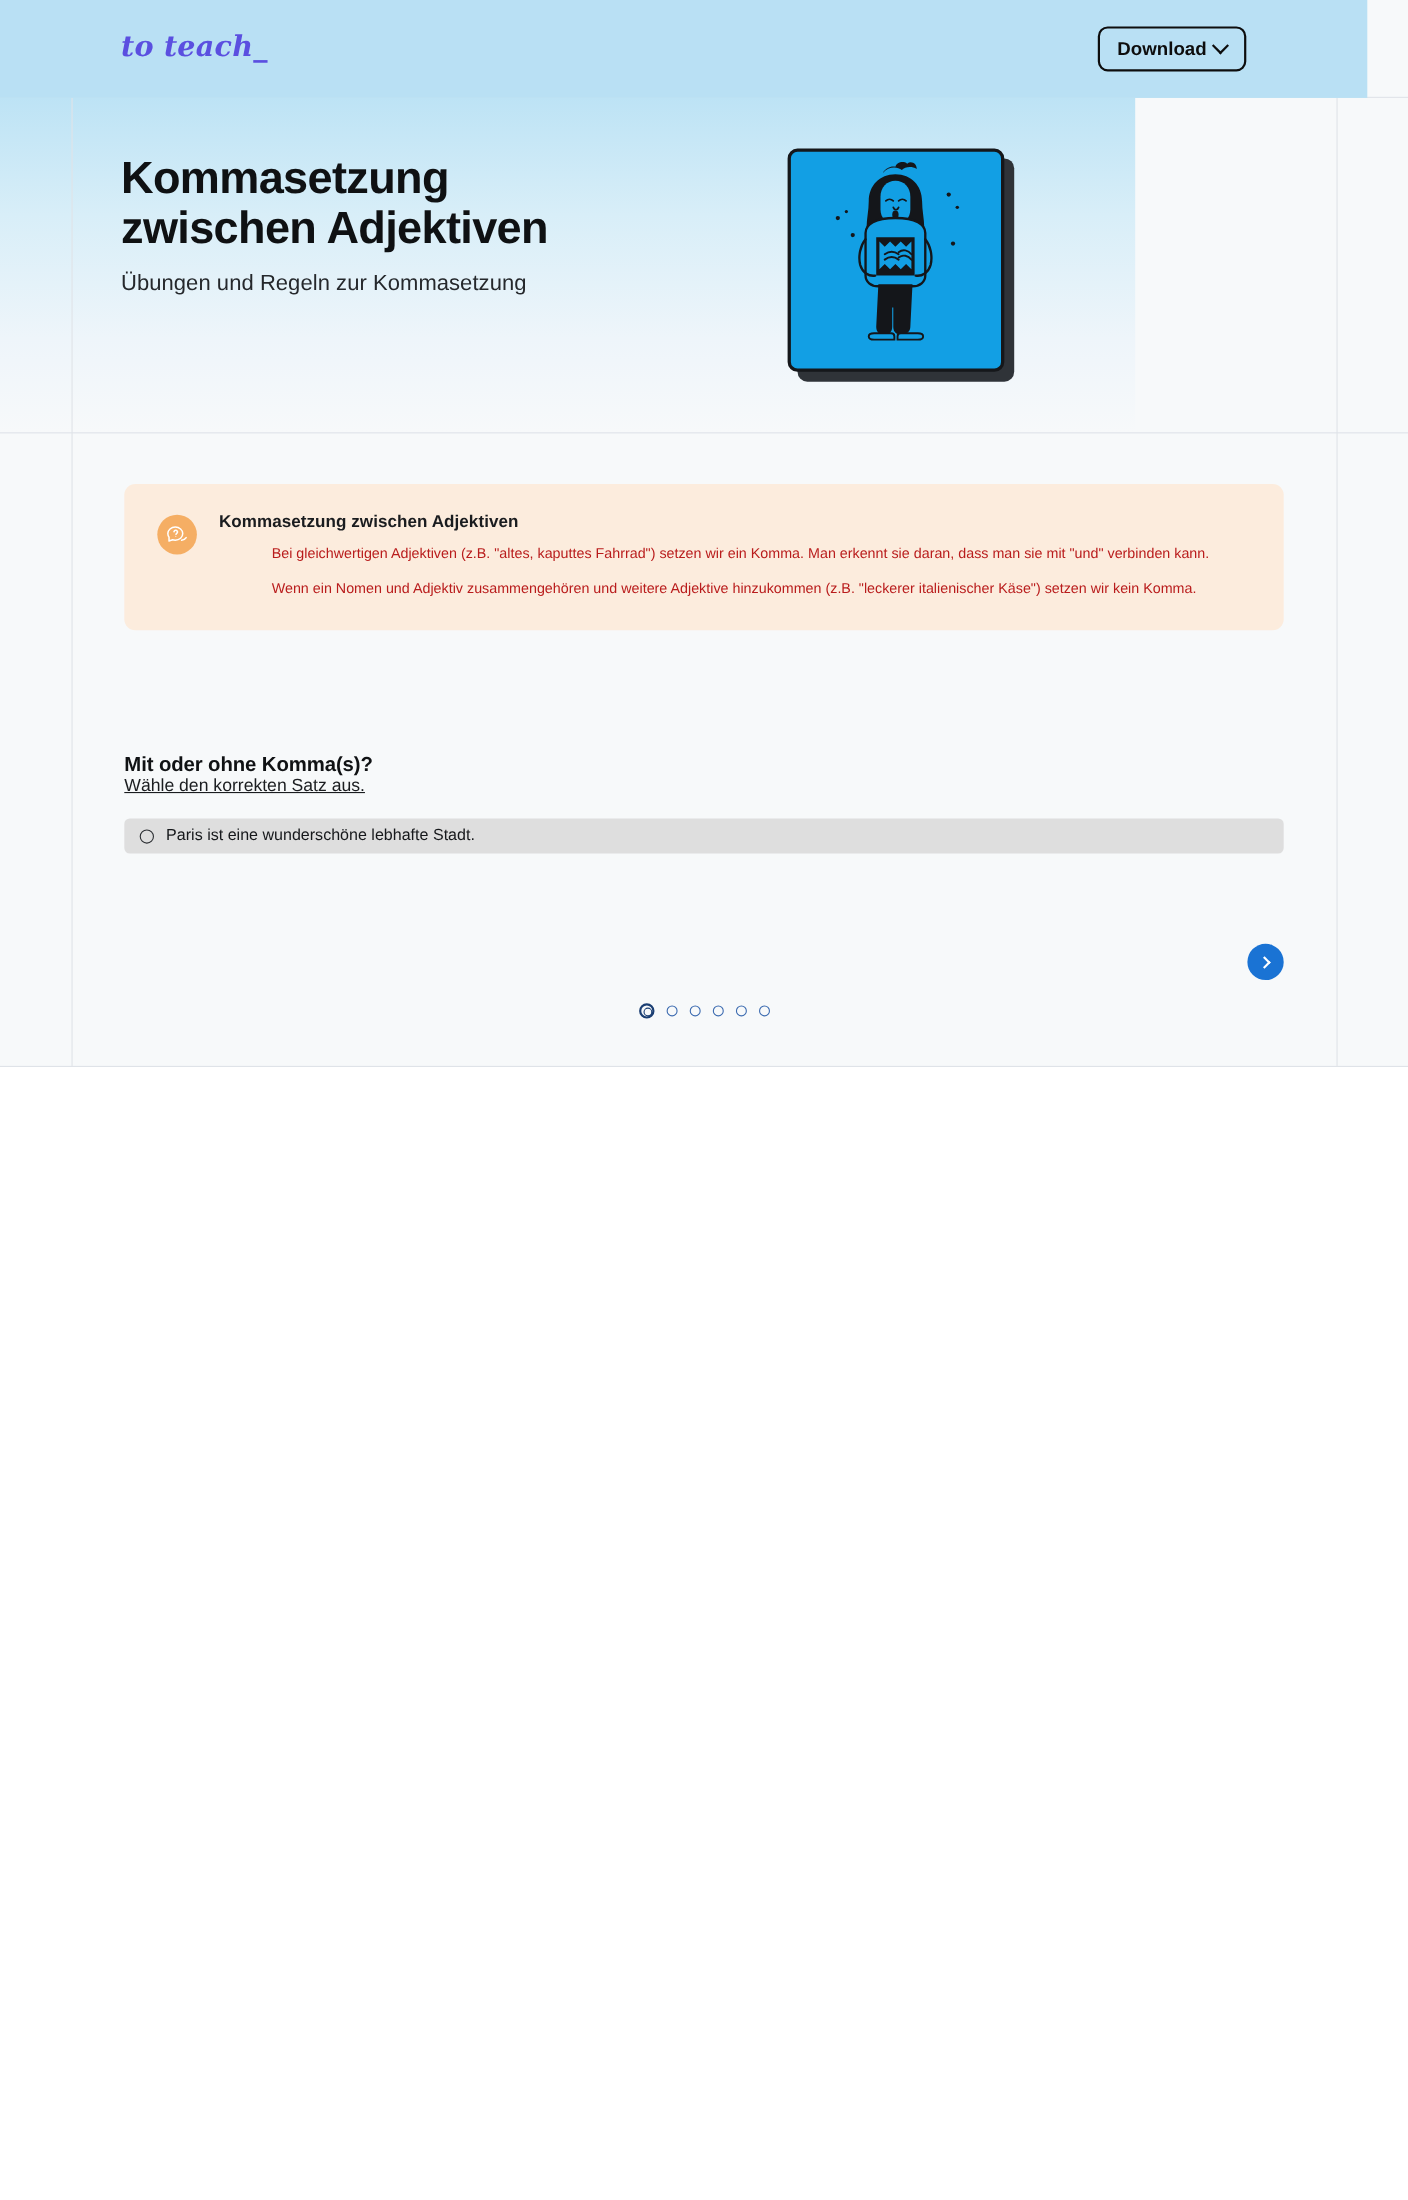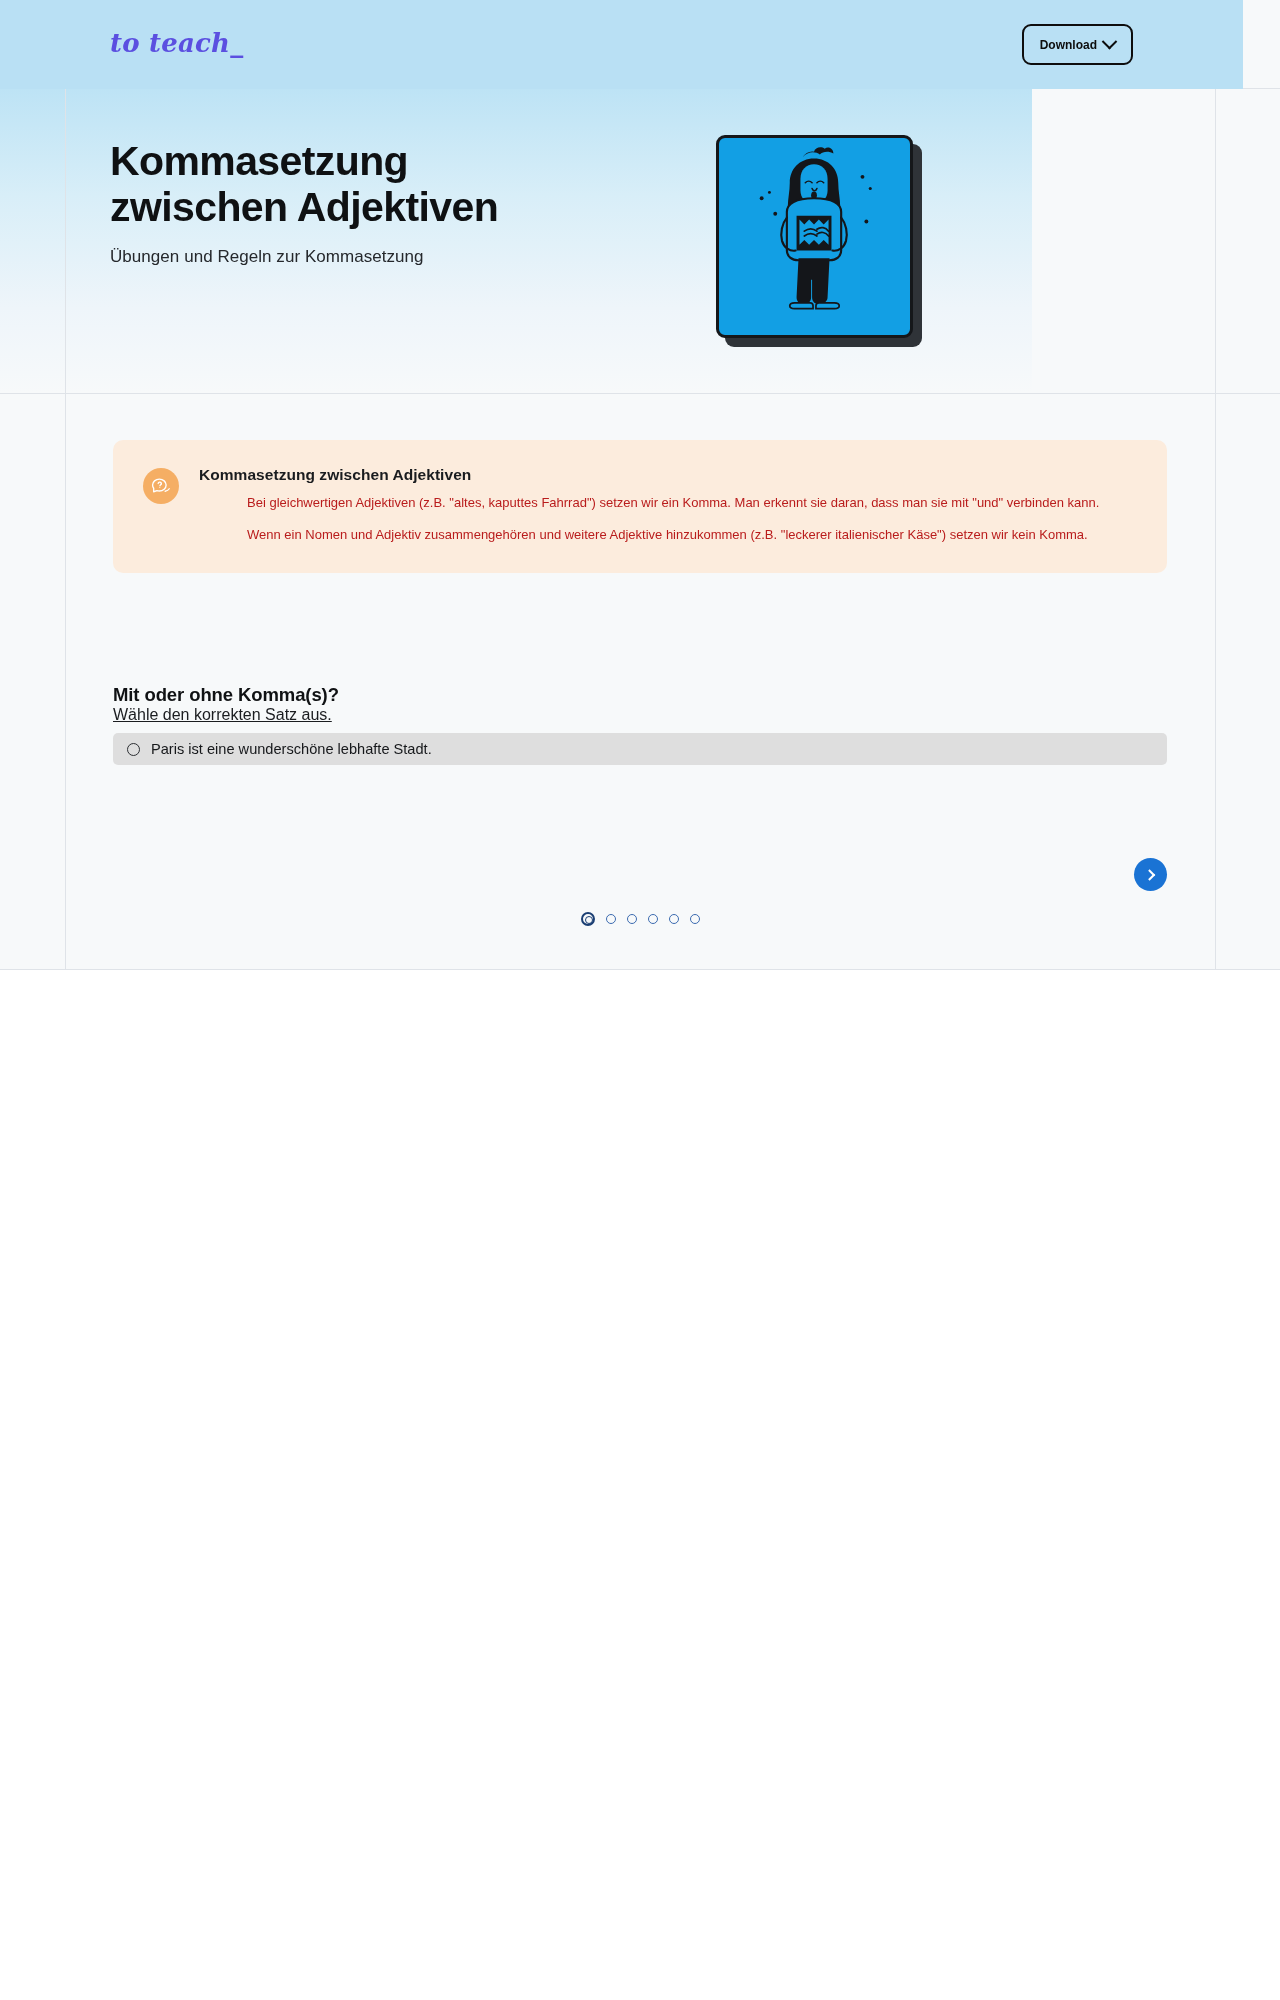--- a/index.html
+++ b/index.html
@@ -84,21 +84,21 @@
     right: 110px;
     top: 24px;
     height: 41px;
     padding: 0 16px;
     display: flex;
     align-items: center;
     gap: 7px;
     background: transparent;
     border: 2.5px solid #0d0d0d;
     border-radius: 9px;
-    font-size: 12px;
+    font-size: 17px;
     font-weight: 700;
     color: #0d0d0d;
     cursor: pointer;
     white-space: nowrap;
   }
   .chev-d {
     width: 11px; height: 11px;
     border-right: 2.2px solid #0d0d0d;
     border-bottom: 2.2px solid #0d0d0d;
     transform: rotate(45deg) translate(-2px, -2px);
@@ -125,21 +125,21 @@
     font-size: 41px;
     font-weight: 800;
     line-height: 1.12;
     letter-spacing: -0.6px;
     color: #0f1113;
     white-space: pre-line;
   }
 
   .hero-sub {
     margin-top: 16px;
-    font-size: 17px;
+    font-size: 20px;
     font-weight: 400;
     color: #25282c;
     letter-spacing: 0.05px;
   }
 
   
   .hero-art-wrap {
     position: absolute;
     right: 110px;
     top: 46px;
@@ -226,21 +226,21 @@
     font-weight: 700;
     color: #101214;
     letter-spacing: -0.1px;
   }
   .ex-instr {
     font-size: 16px;
     color: #1b1d20;
     text-decoration: underline;
   }
 
-  .options { margin-top: 9px; }
+  .options { margin-top: 20px; }
 
   .option {
     display: flex;
     align-items: center;
     gap: 11px;
     height: 32px;
     background: #dedede;
     border-radius: 5px;
     padding: 0 14px;
     margin-bottom: 10px;

